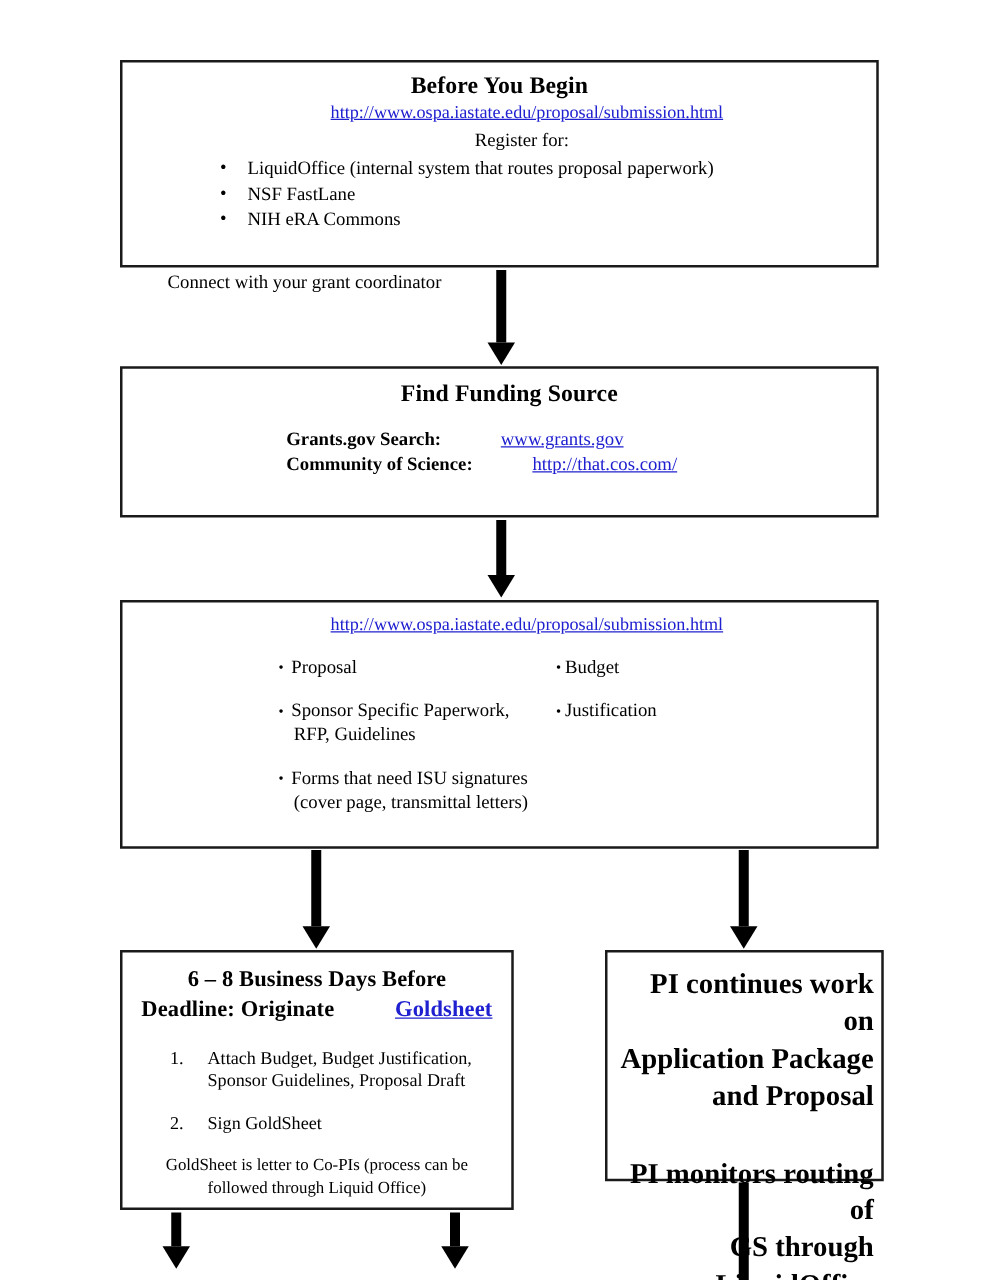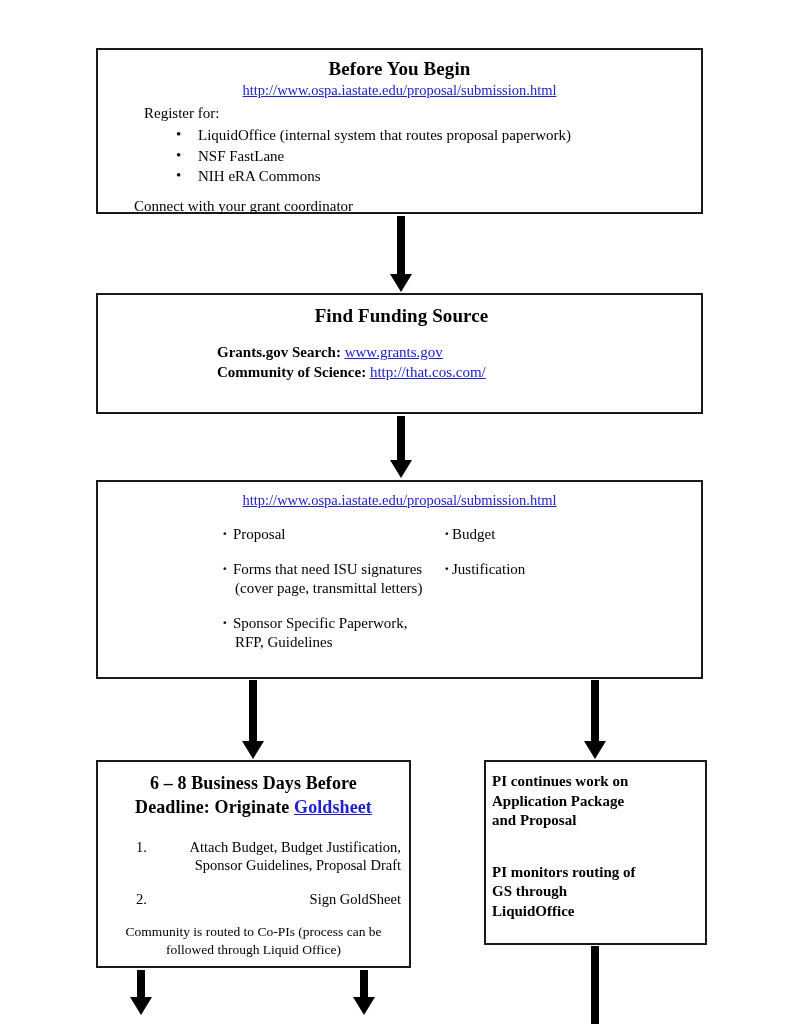--- a/index.html
+++ b/index.html
@@ -30,65 +30,67 @@
   .box-title {
     text-align: center;
     font-weight: bold;
     font-size: 19px;
     line-height: 1.18;
     letter-spacing: .1px;
   }
   .link {
     color: #1f20cf;
     text-decoration: underline;
+    margin-left: 44px;
   }
   .url-line {
     text-align: center;
     font-size: 14.5px;
     margin-top: 2px;
   }
   
   #box-before {
     left: 96px; top: 48px;
     width: 607px; height: 166px;
     padding: 8px 10px 0 10px;
   }
   #box-before .register-label {
     margin-top: 6px;
     margin-left: 36px;
     font-size: 15px;
+    text-align: center;
   }
   #box-before ul.bullets {
     list-style: none;
     margin: 3px 0 0 0;
     padding: 0 0 0 68px;
   }
   #box-before ul.bullets li {
     font-size: 15px;
     line-height: 1.34;
     position: relative;
     padding-left: 22px;
   }
   #box-before ul.bullets li::before {
     content: "\2022";
     position: absolute;
     left: 0;
     top: -1px;
     font-size: 15px;
   }
   #box-before .connect-line {
-    margin-top: 12px;
+    margin-top: 32px;
     margin-left: 26px;
     font-size: 15px;
   }
   
   #box-funding {
     left: 96px; top: 293px;
     width: 607px; height: 121px;
-    padding: 10px 10px 0 14px;
+    padding: 10px 10px 0 26px;
   }
   #box-funding .source-list {
     margin-top: 16px;
     margin-left: 105px;
     font-size: 15px;
     line-height: 1.28;
   }
   #box-funding .source-list .lbl {
     font-weight: bold;
   }
@@ -139,21 +141,20 @@
     margin: 18px 0 0 0;
     padding: 0 0 0 30px;
   }
   #box-goldsheet ol.numbers li {
     counter-increment: gsitem;
     position: relative;
     padding-left: 30px;
     font-size: 14.5px;
     line-height: 1.28;
     margin-bottom: 15px;
-    text-align: right;
   }
   #box-goldsheet ol.numbers li::before {
     content: counter(gsitem) ".";
     position: absolute;
     left: 0;
     top: 0;
   }
   #box-goldsheet .note {
     margin-top: 4px;
     text-align: center;
@@ -161,23 +162,23 @@
     line-height: 1.3;
     padding: 0 10px;
   }
   
   #box-pi {
     left: 484px; top: 760px;
     width: 223px; height: 185px;
     padding: 10px 6px 0 6px;
   }
   #box-pi .pi-block {
-    text-align: left;
+    text-align: right;
     font-weight: bold;
-    font-size: 15px;
+    font-size: 23px;
     line-height: 1.3;
   }
   #box-pi .pi-block.second { margin-top: 32px; }
   
   .arrow {
     position: absolute;
   }
   .arrow .shaft {
     position: absolute;
     left: 50%;
@@ -246,26 +247,26 @@
   <div class="box" id="box-prep">
     <div class="url-line">
       <span class="link">http://www.ospa.iastate.edu/proposal/submission.html</span>
     </div>
     <div class="cols">
       <div class="col-left">
         <div class="dot-item">
           <span>Proposal</span>
         </div>
         <div class="dot-item">
+          <span>Sponsor Specific Paperwork,</span>
+          <span class="sub">RFP, Guidelines</span>
+        </div>
+        <div class="dot-item">
           <span>Forms that need ISU signatures</span>
           <span class="sub">(cover page, transmittal letters)</span>
-        </div>
-        <div class="dot-item">
-          <span>Sponsor Specific Paperwork,</span>
-          <span class="sub">RFP, Guidelines</span>
         </div>
       </div>
       <div class="col-right">
         <div class="dot-item">
           <span>Budget</span>
         </div>
         <div class="dot-item">
           <span>Justification</span>
         </div>
       </div>
@@ -290,21 +291,21 @@
     <ol class="numbers">
       <li>
         <span>Attach Budget, Budget Justification,</span><br>
         <span>Sponsor Guidelines, Proposal Draft</span>
       </li>
       <li>
         <span>Sign GoldSheet</span>
       </li>
     </ol>
     <div class="note">
-      <span>Community is routed to Co-PIs (process can be</span>
+      <span>GoldSheet is letter to Co-PIs (process can be</span>
       <span>followed through Liquid Office)</span>
     </div>
   </div>
 
   <div class="box" id="box-pi">
     <div class="pi-block">
       <span>PI continues work on</span><br>
       <span>Application Package</span><br>
       <span>and Proposal</span>
     </div>

